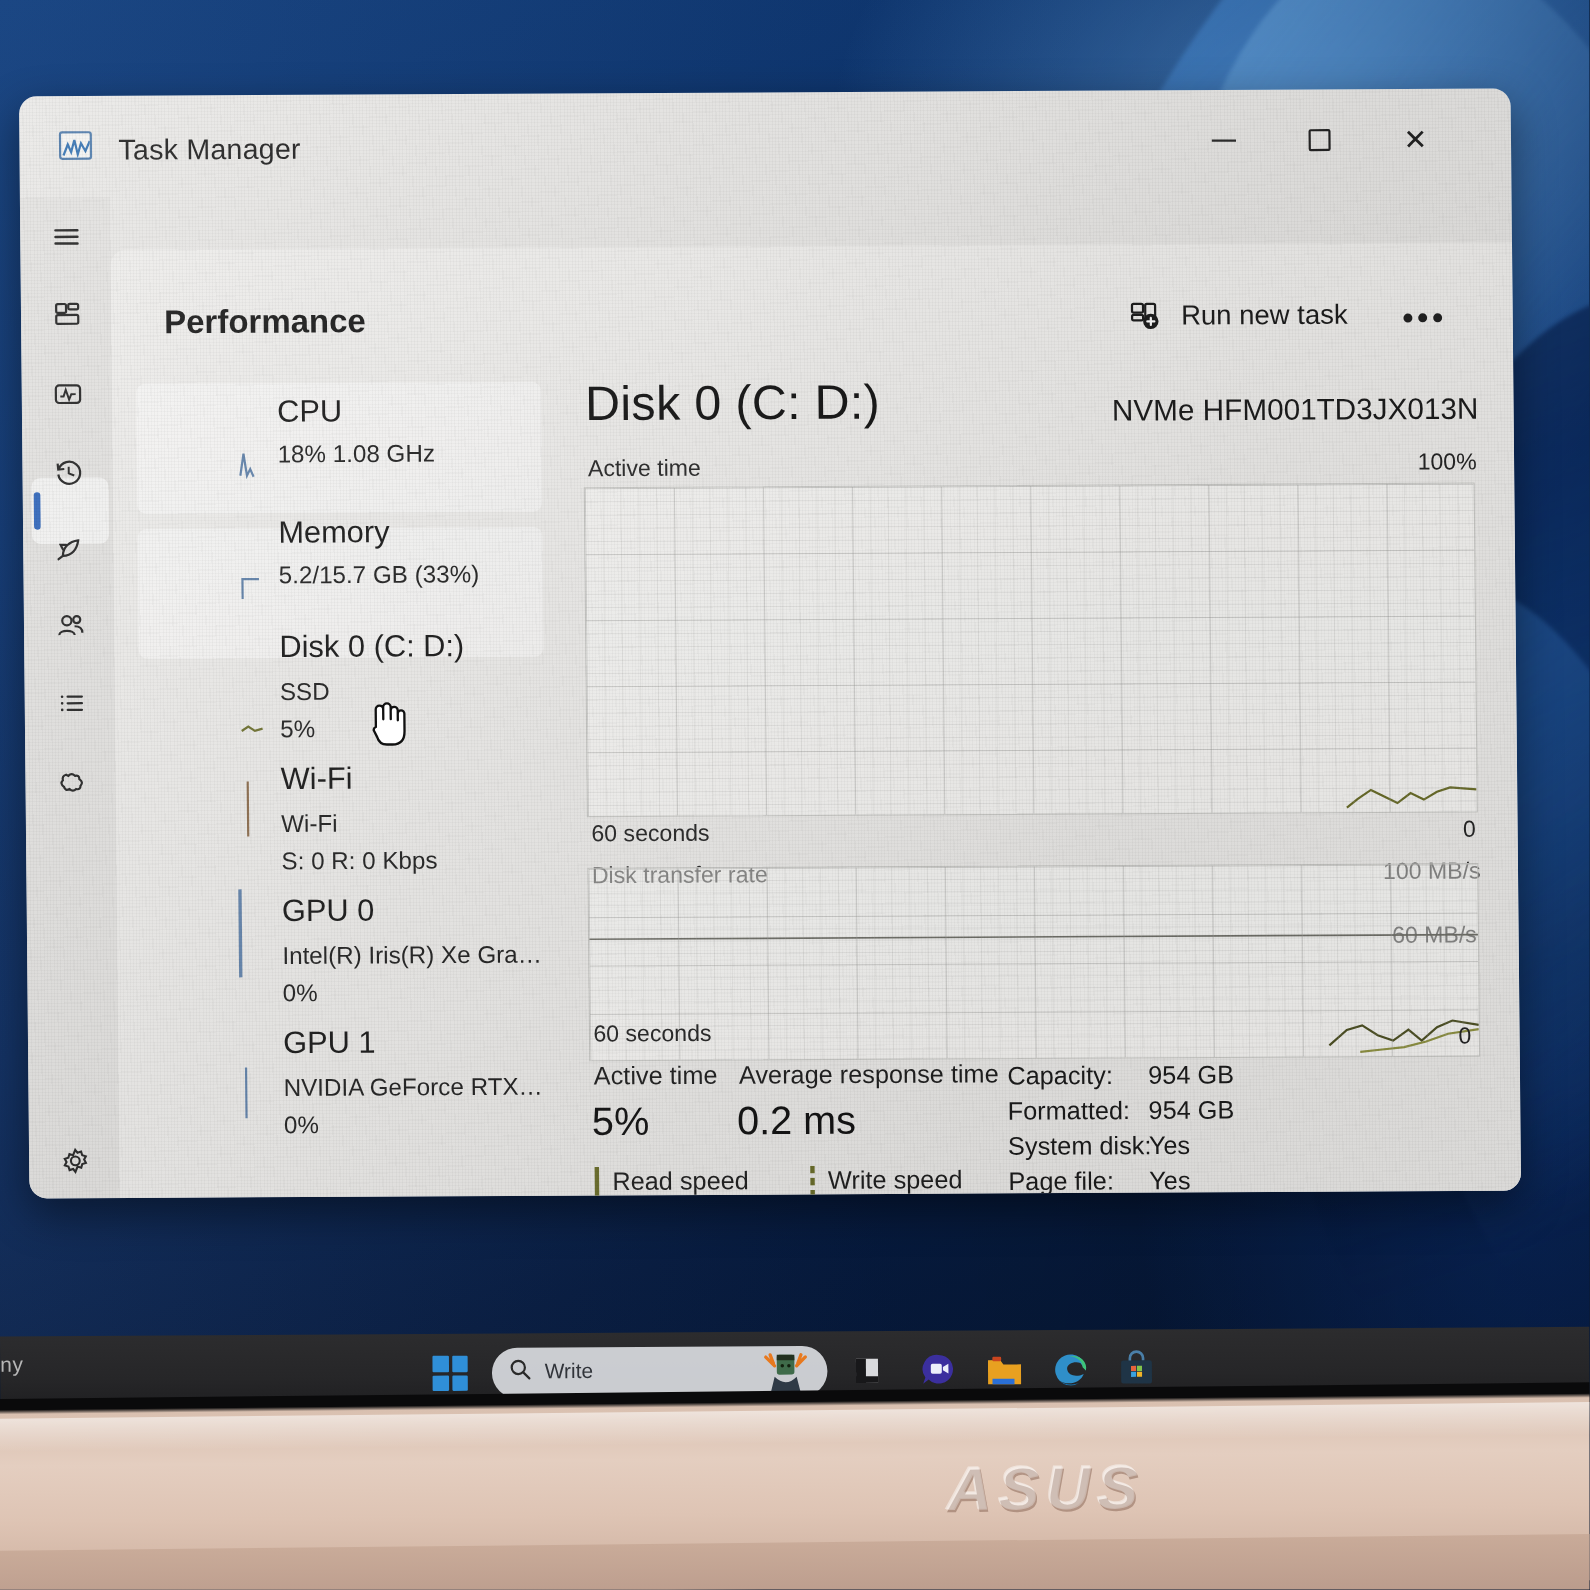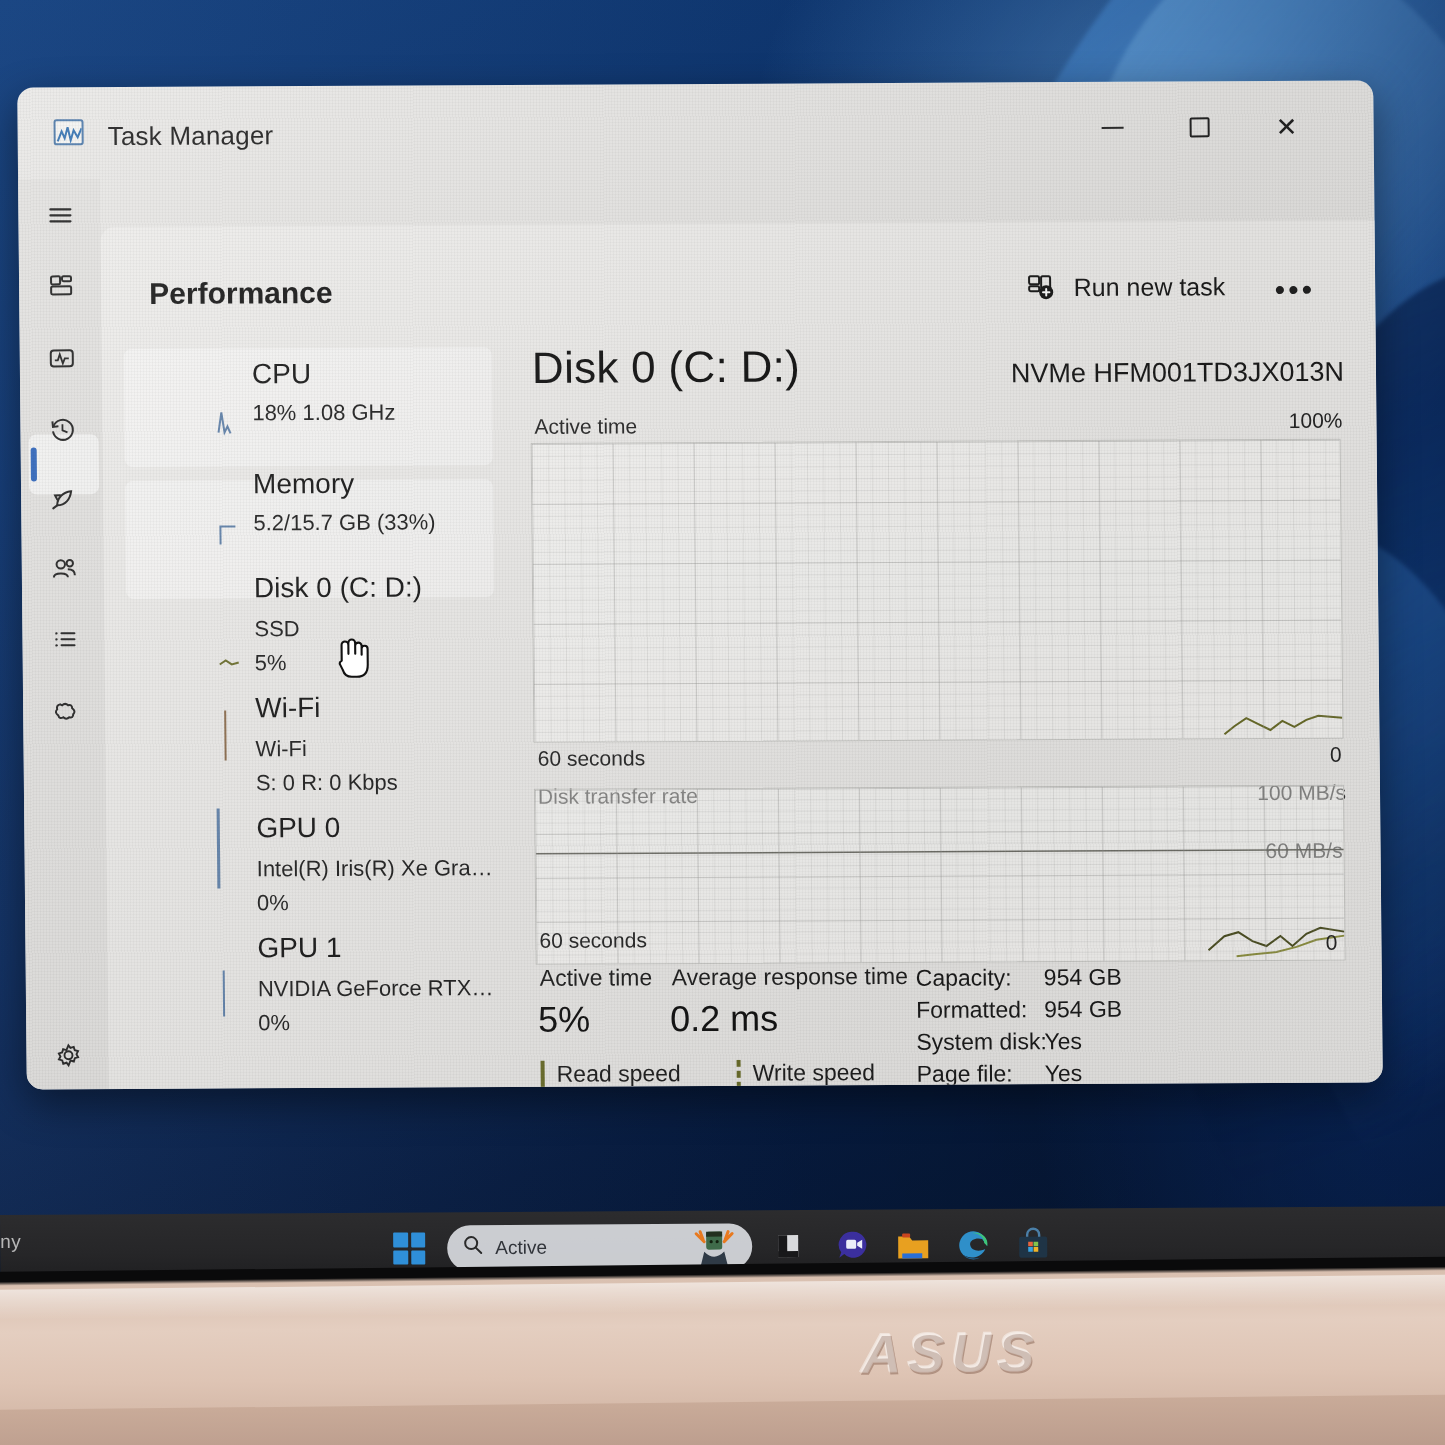--- a/index.html
+++ b/index.html
@@ -485,21 +485,21 @@
 
       <div class="search-pill">
         <span class="q">
           <svg viewBox="0 0 24 24" width="24" height="24">
               <g fill="none" stroke="#2a2a2a" stroke-width="2">
             <circle cx="10" cy="10" r="6"></circle>
                 <line x1="14.5" y1="14.5" x2="20" y2="20" stroke-linecap="round"></line>
           </g>
             </svg>
         </span>
-        <span class="ph">Active</span>
+        <span class="ph">Write</span>
         <span class="frank">
           <svg viewBox="0 0 48 40" width="48" height="40">
             <path d="M6 6 L14 14 M10 4 L13 12" stroke="#e8791e" stroke-width="3" fill="none" stroke-linecap="round"></path>
             <path d="M42 6 L34 14 M38 4 L35 12" stroke="#e8791e" stroke-width="3" fill="none" stroke-linecap="round"></path>
             <rect x="16" y="4" width="16" height="18" rx="2.5" fill="#3f6b4a"></rect>
             <rect x="16" y="4" width="16" height="5" fill="#23301f"></rect>
             <circle cx="21" cy="14" r="1.6" fill="#12200f"></circle>
               <circle cx="27" cy="14" r="1.6" fill="#12200f"></circle>
             <path d="M14 24 q10 10 20 0 L38 40 L10 40 Z" fill="#2f3a46"></path>
           </svg>

